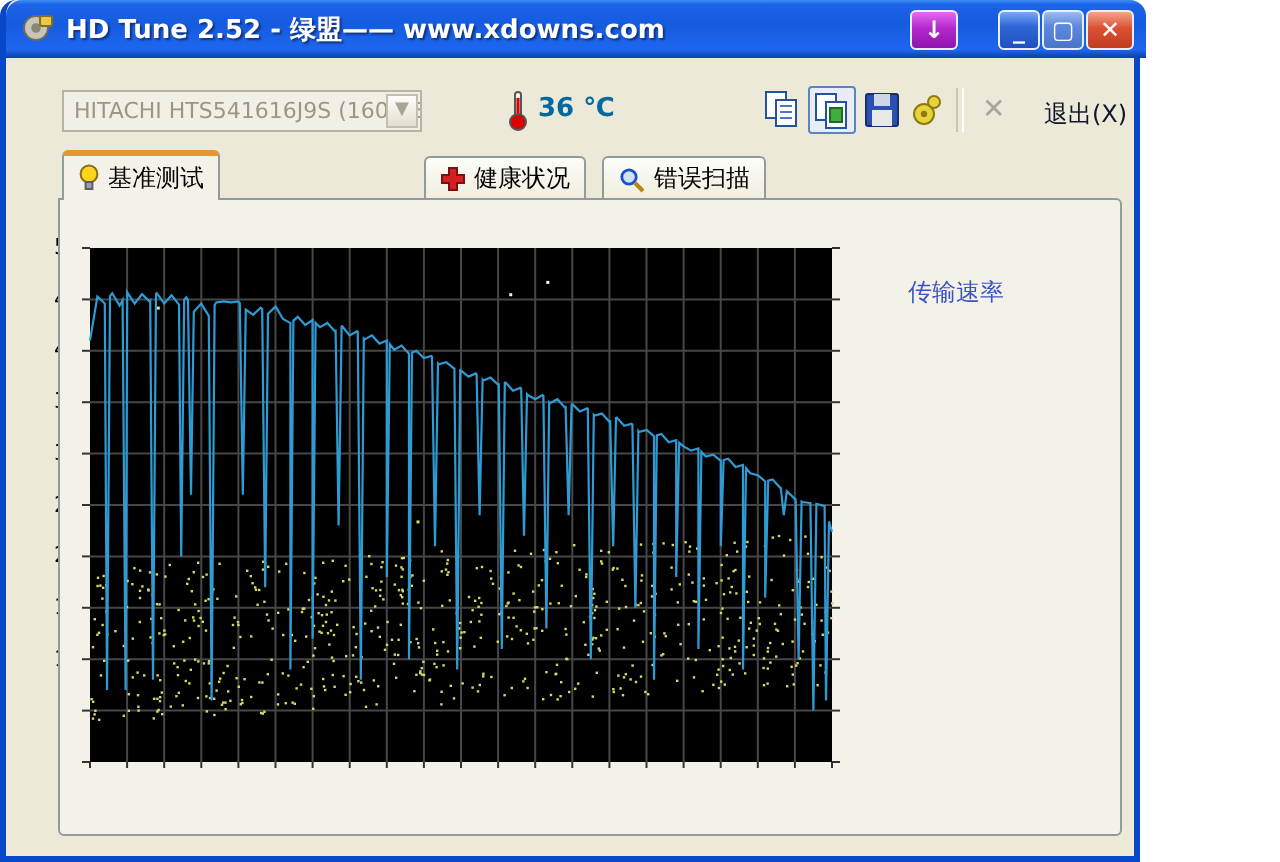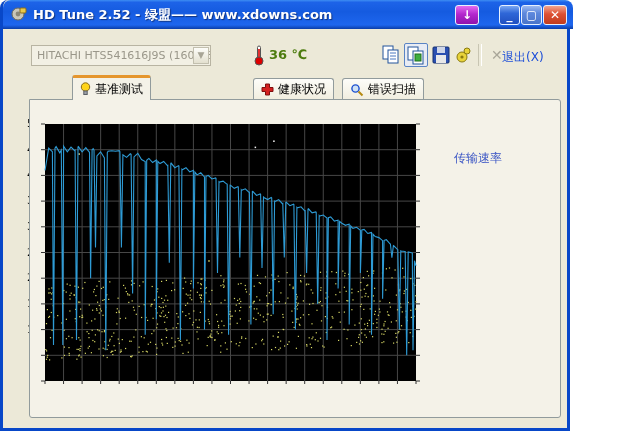--- a/index.html
+++ b/index.html
@@ -20,46 +20,46 @@
   #btn-download{left:452px;width:24px;background:linear-gradient(180deg,#E26BF0,#B428CE 45%,#8F14AC);}
   #btn-min{left:496px;}
   #btn-max{left:518px;background:linear-gradient(180deg,#9db9ef,#5d88dd 40%,#4a74c9);}
   #btn-close{left:540px;width:24px;background:linear-gradient(180deg,#F2A48C,#DD5034 45%,#C13C1E);}
   
   #combo{left:28px;top:45px;width:180px;height:21px;background:#F2F0E4;border:1px solid #B8B4A2;
     box-sizing:border-box;color:#9a978a;font-size:11px;line-height:19px;padding-left:5px;white-space:nowrap;overflow:hidden;}
   #combo-arrow{left:190px;top:47px;width:16px;height:17px;background:linear-gradient(180deg,#fdfdf9,#e3e0cf);
     border:1px solid #c2bfae;box-sizing:border-box;color:#a8a596;font-size:9px;text-align:center;line-height:15px;}
   #thermo{left:250px;top:44px;width:12px;height:22px;}
-  #temp-text{left:266px;top:47px;font-size:13px;font-weight:bold;color:#4d7c0f;}
+  #temp-text{left:266px;top:47px;font-size:13px;font-weight:bold;color:#0369a1;}
   .tbtn{top:43px;width:24px;height:24px;border-radius:2px;}
   .tbtn svg{display:block;margin:2px auto;}
   #tb-shot{border:1px solid #5a84c4;background:#e8ecf4;box-sizing:border-box;}
   #tb-sep{left:475px;top:44px;width:2px;height:22px;border-left:1px solid #c8c5b2;border-right:1px solid #fff;}
   #exit-x{left:488px;top:47px;font-size:14px;font-weight:bold;color:#a9a699;}
-  #exit-label{left:499px;top:49px;font-size:12px;color:#1d4ed8;text-align:right;}
+  #exit-label{left:519px;top:49px;font-size:12px;color:#0f172a;text-align:right;}
   
   .tab{top:78px;height:22px;background:linear-gradient(180deg,#FDFDF9,#F0EDDE);
     border:1px solid #919B9C;border-bottom:none;border-radius:3px 3px 0 0;box-sizing:border-box;
-    font-size:12px;color:#000;display:flex;align-items:center;gap:4px;padding:0 7px;cursor:pointer;white-space:nowrap;margin-left:41px;}
+    font-size:12px;color:#000;display:flex;align-items:center;gap:4px;padding:0 7px;cursor:pointer;white-space:nowrap;}
   .tab.active{top:75px;height:25px;background:#F4F2E8;border-top:3px solid #E5962D;z-index:3;}
   #tabpage{left:26px;top:99px;width:532px;height:319px;background:#F4F2E8;
     border:1px solid #919B9C;border-radius:0 3px 3px 3px;box-sizing:border-box;z-index:1;}
   
   #plot-wrap{left:36px;top:118px;width:390px;height:272px;z-index:2;}
   .ytick{position:absolute;font-size:11px;color:#000;width:26px;}
   .ytick.l{left:12px;text-align:right;}
   .ytick.r{left:418px;text-align:left;width:30px;}
   .xtick{position:absolute;top:384px;font-size:11px;color:#000;width:30px;text-align:center;}
   .unitlabel{position:absolute;top:107px;font-size:12px;color:#000;}
   
   #start-btn{left:456px;top:105px;width:84px;height:20px;border:1px solid #b9b5a0;border-radius:3px;
     background:linear-gradient(180deg,#fcfbf5,#e9e6d4);color:#a5a296;font-size:12px;text-align:center;line-height:18px;box-sizing:border-box;}
   #groupbox{left:440px;top:145px;width:112px;height:117px;border:1px solid #b9b6a6;border-radius:4px;box-sizing:border-box;}
-  #group-title{left:448px;top:138px;font-size:12px;color:#3A55C4;background:#F4F2E8;padding:0 3px;z-index:2;margin-top:12px;}
+  #group-title{left:448px;top:138px;font-size:12px;color:#3A55C4;background:#F4F2E8;padding:0 3px;z-index:2;}
   .fieldlabel{position:absolute;font-size:12px;color:#000;white-space:nowrap;}
   .lcd{position:absolute;left:447px;width:92px;height:15px;background:#000;border:1px solid #6d6a5e;
     box-sizing:border-box;font-family:"DejaVu Sans Mono","Liberation Mono",monospace;
     font-size:11px;font-weight:bold;text-align:center;line-height:13px;letter-spacing:0.5px;white-space:nowrap;}
   .lcd.blue{color:#3F9FFF;} .lcd.yellow{color:#F5F529;} .lcd.white{color:#F2F2F2;}
 </style>
 </head>
 <body>
 
 <div id="stage">

